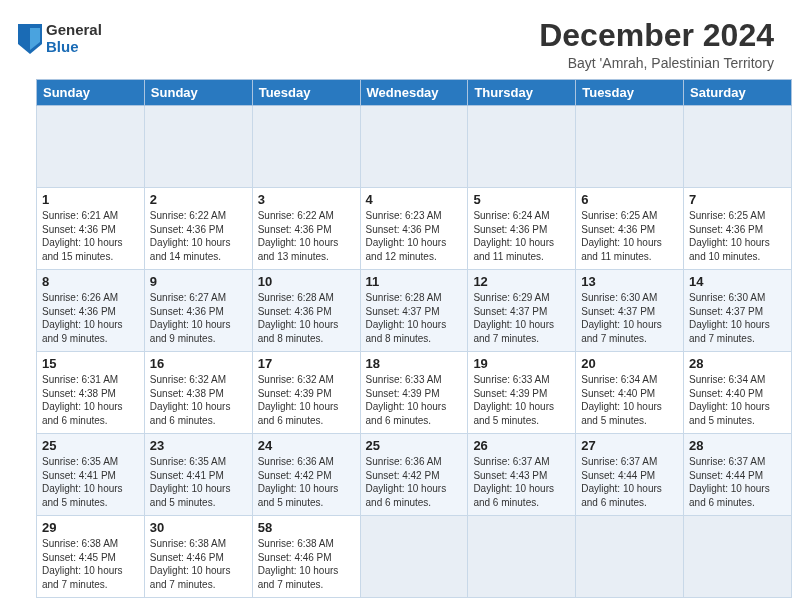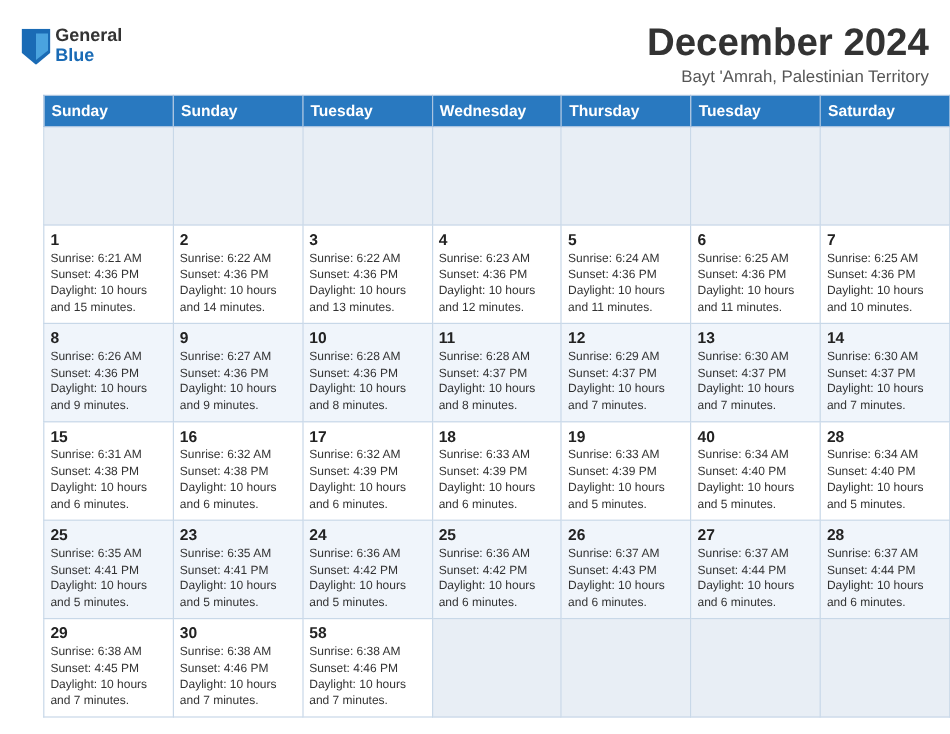--- a/index.html
+++ b/index.html
@@ -225,21 +225,21 @@
           </td>
           <td>
             <span class="day-num">18</span>
             <div class="cell-text">Sunrise: 6:33 AM<br>Sunset: 4:39 PM<br>Daylight: 10 hours<br>and 6 minutes.</div>
           </td>
           <td>
             <span class="day-num">19</span>
             <div class="cell-text">Sunrise: 6:33 AM<br>Sunset: 4:39 PM<br>Daylight: 10 hours<br>and 5 minutes.</div>
           </td>
           <td>
-            <span class="day-num">40</span>
+            <span class="day-num">20</span>
             <div class="cell-text">Sunrise: 6:34 AM<br>Sunset: 4:40 PM<br>Daylight: 10 hours<br>and 5 minutes.</div>
           </td>
           <td>
             <span class="day-num">28</span>
             <div class="cell-text">Sunrise: 6:34 AM<br>Sunset: 4:40 PM<br>Daylight: 10 hours<br>and 5 minutes.</div>
           </td>
         </tr>
         <tr>
           <td>
             <span class="day-num">25</span>

